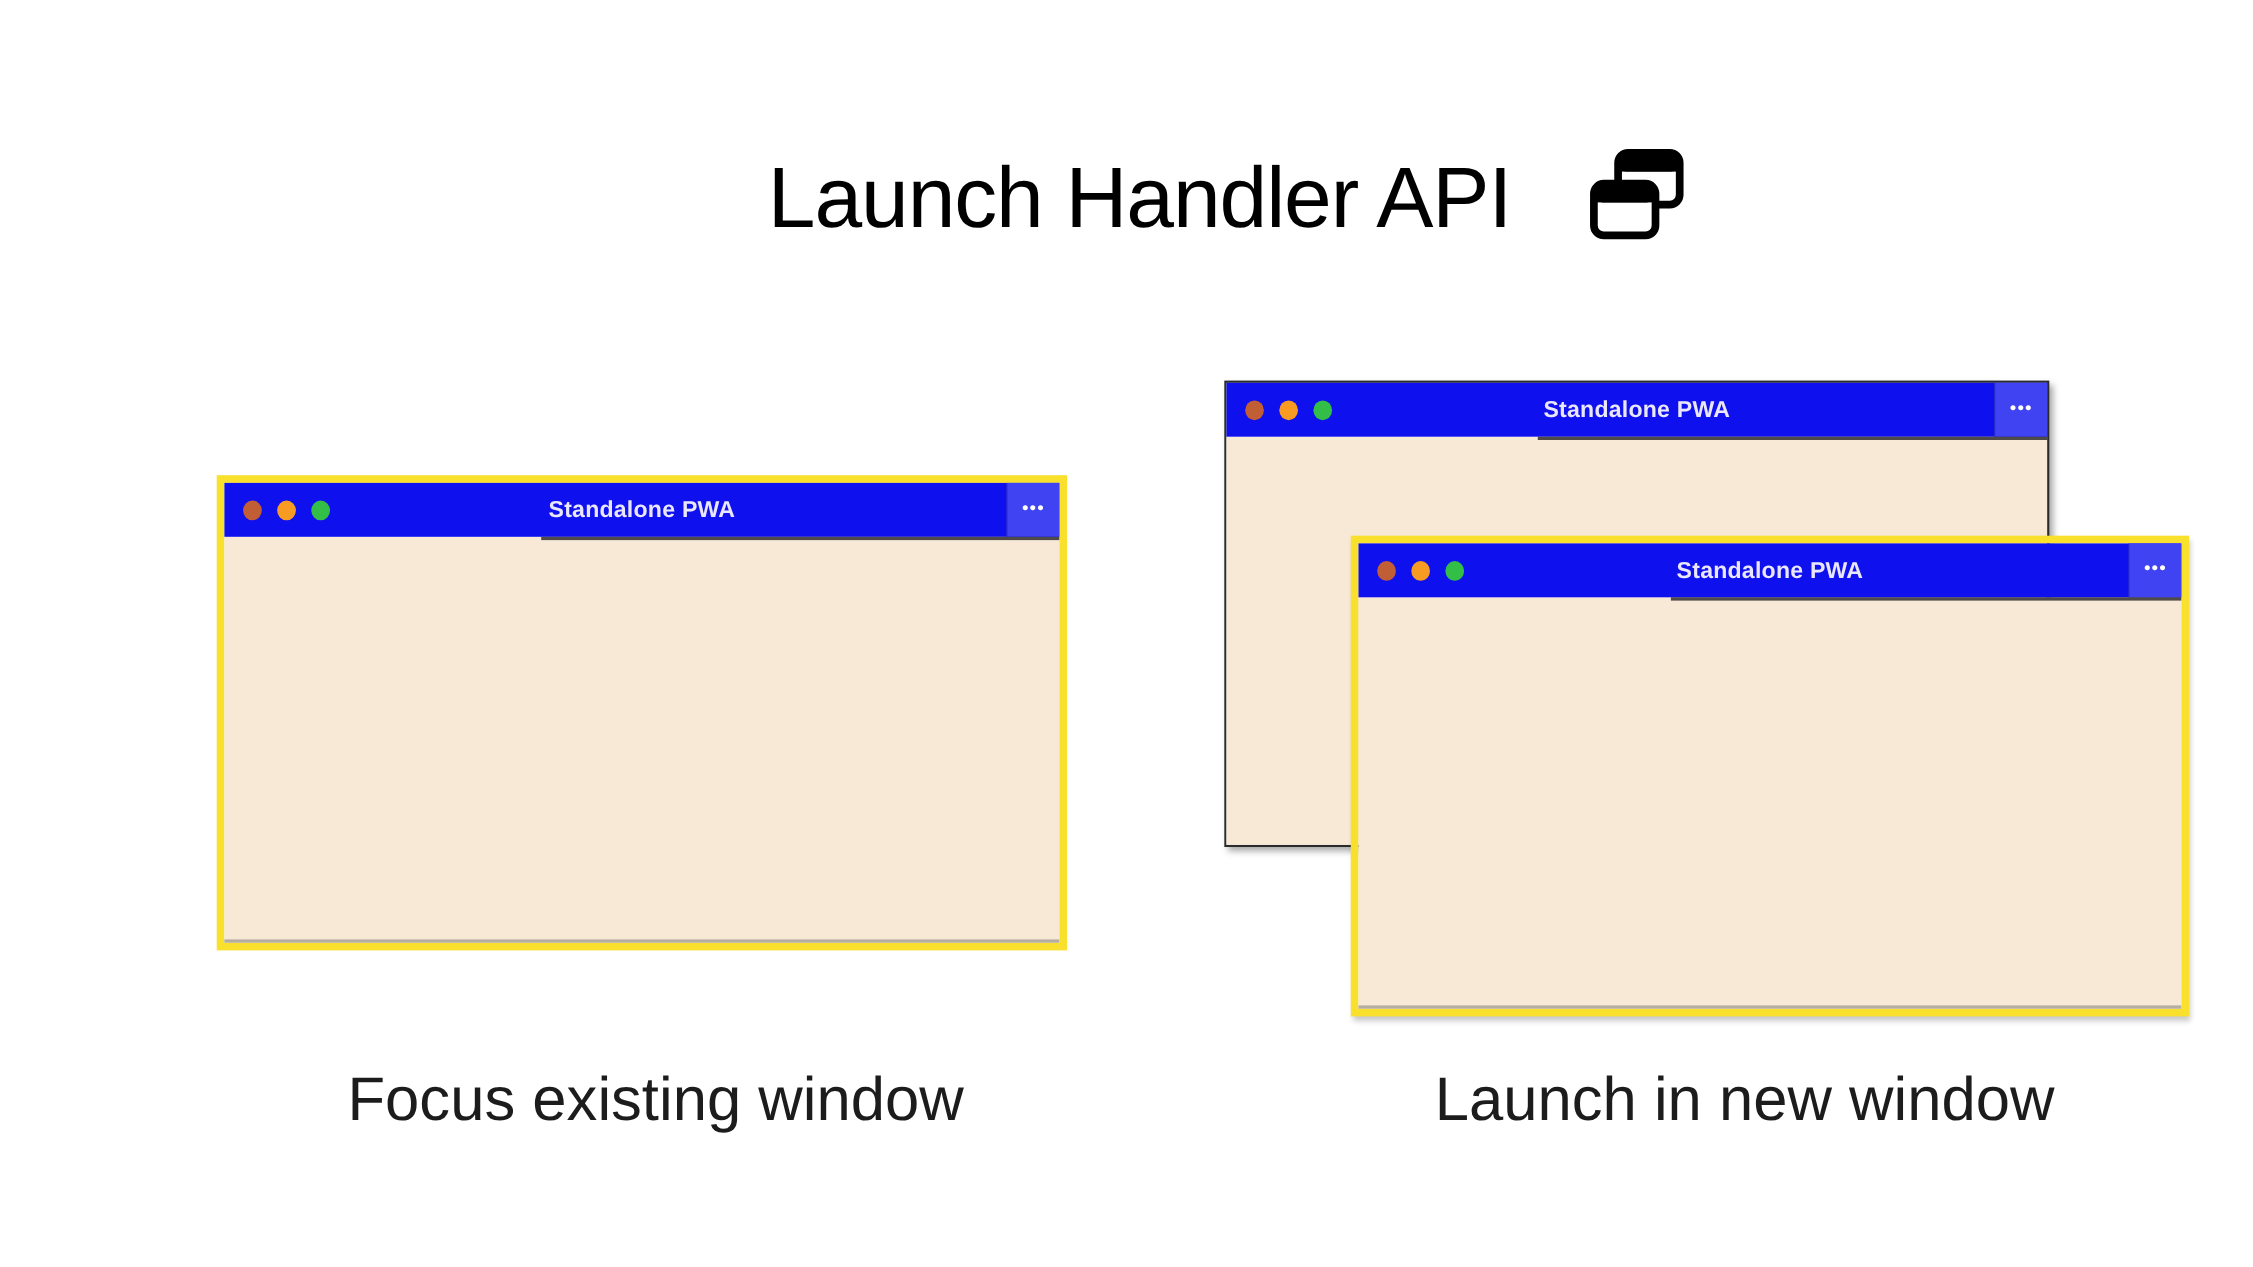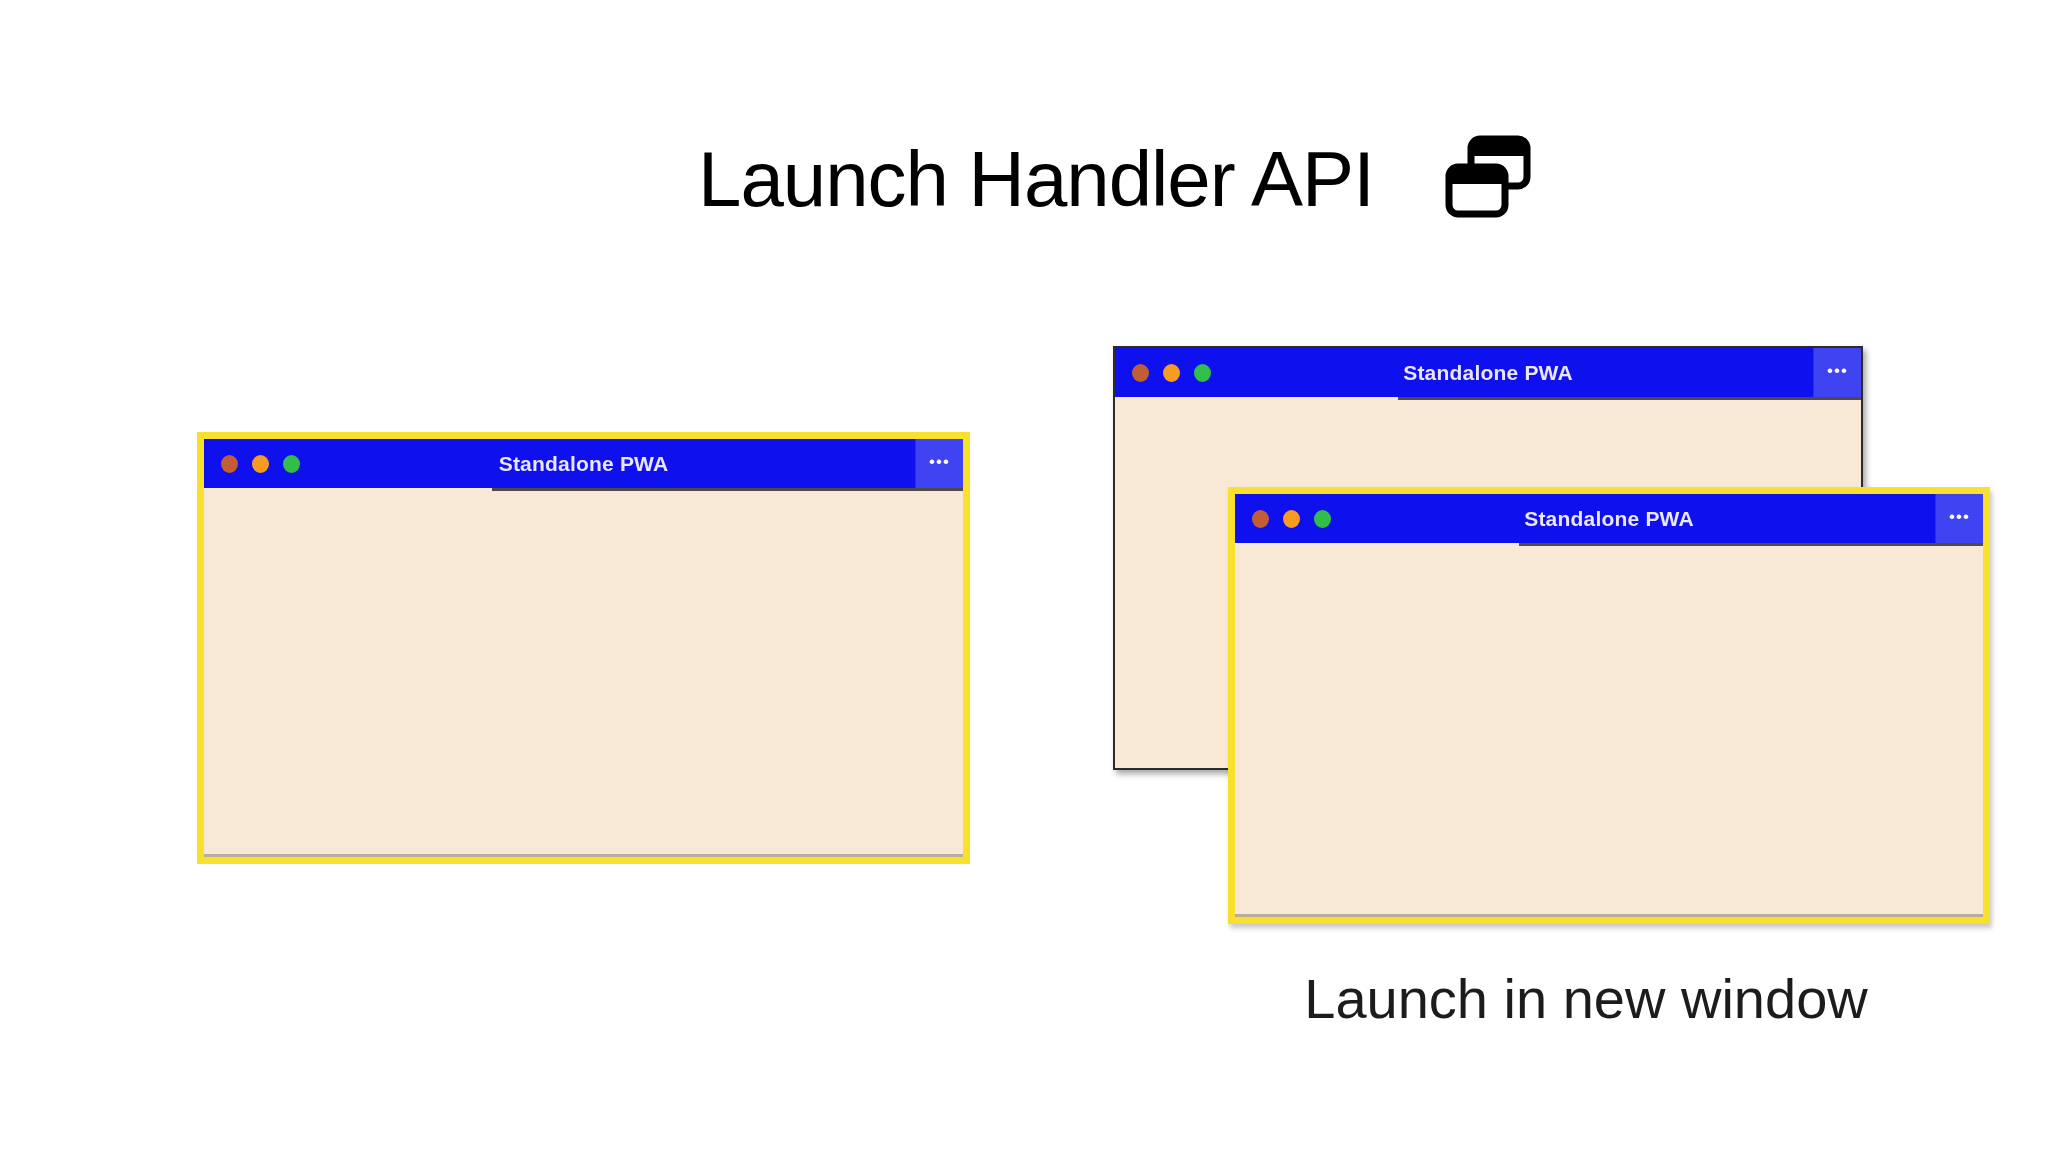--- a/index.html
+++ b/index.html
@@ -161,15 +161,16 @@
         <div class="dot dot-green"></div>
       </div>
       <div class="bar-title">Standalone PWA</div>
       <div class="bar-menu">
         <span>•••</span>
       </div>
     </div>
     <div class="window-body lined"></div>
   </div>
 
+  <div class="caption caption-left">Focus existing window</div>
   <div class="caption caption-right">Launch in new window</div>
 
 </div>
 
 </body></html>

